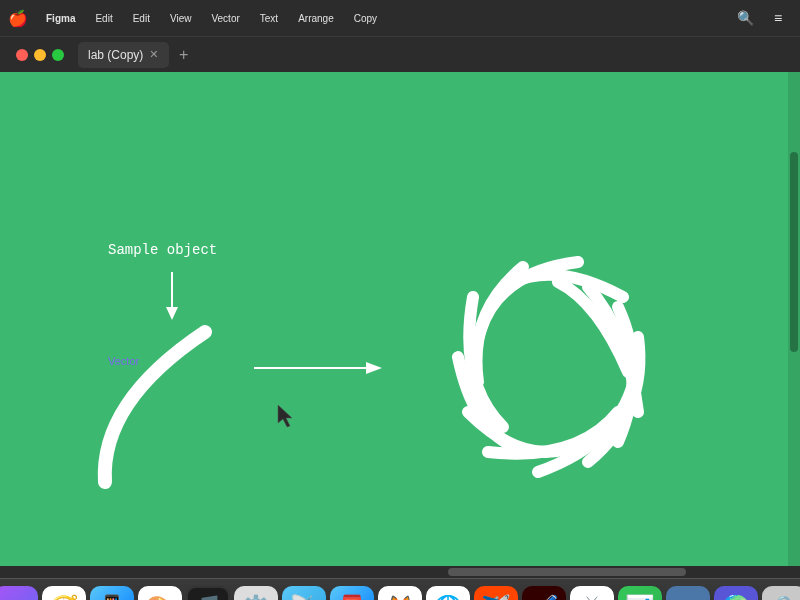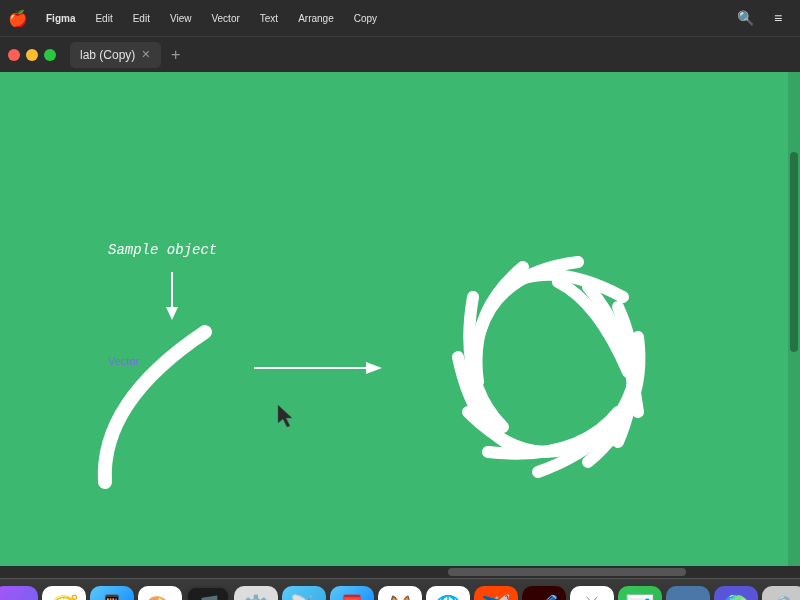--- a/index.html
+++ b/index.html
@@ -61,21 +61,21 @@
     }
 
     
     .tabbar {
       width: 800px;
       height: 36px;
       background: #2c2c2c;
       border-top: 1px solid #3a3a3a;
       display: flex;
       align-items: center;
-      padding-left: 8px;
+      padding-left: 16px;
       gap: 4px;
     }
     .window-controls {
       display: flex;
       gap: 6px;
       margin-right: 10px;
     }
     .wc { width: 12px; height: 12px; border-radius: 50%; cursor: pointer; }
     .wc-close { background: #ff5f57; }
     .wc-min { background: #febc2e; }
@@ -140,21 +140,20 @@
 
     
     .sample-label {
       position: absolute;
       top: 170px;
       left: 108px;
       color: #fff;
       font-family: 'Courier New', monospace;
       font-size: 14px;
       font-weight: normal;
-      font-style: italic;
     }
 
     
     .arrow-down {
       position: absolute;
       top: 200px;
       left: 162px;
     }
 
     

